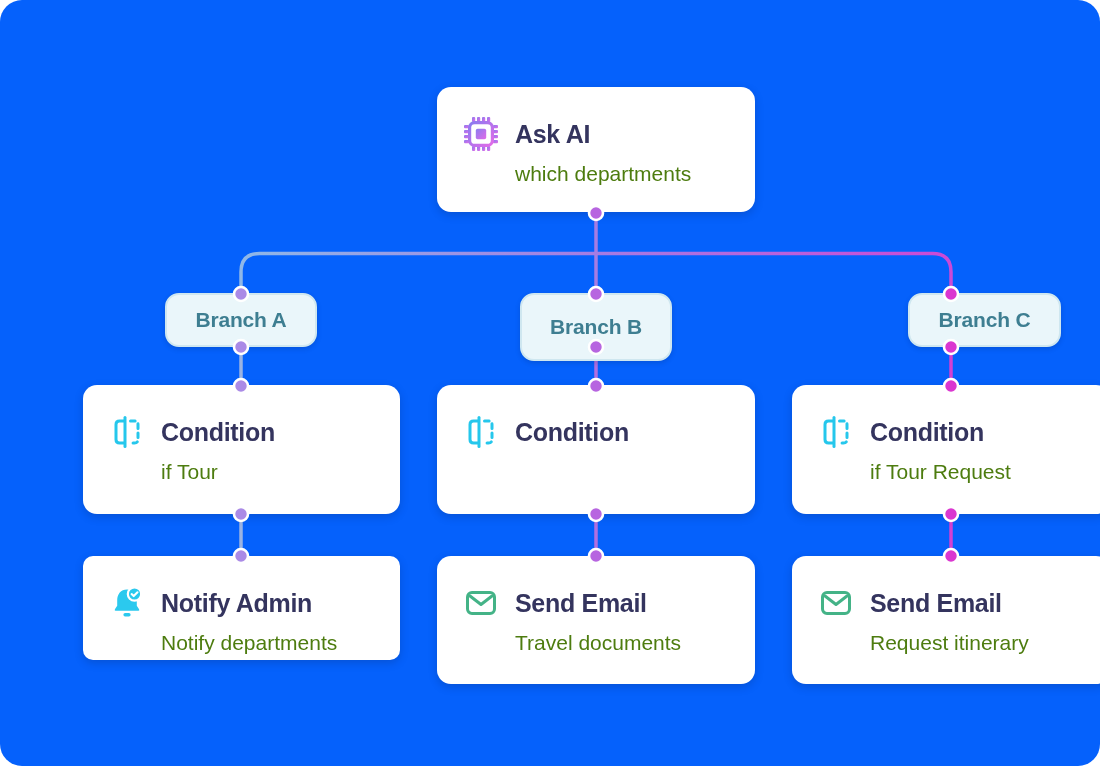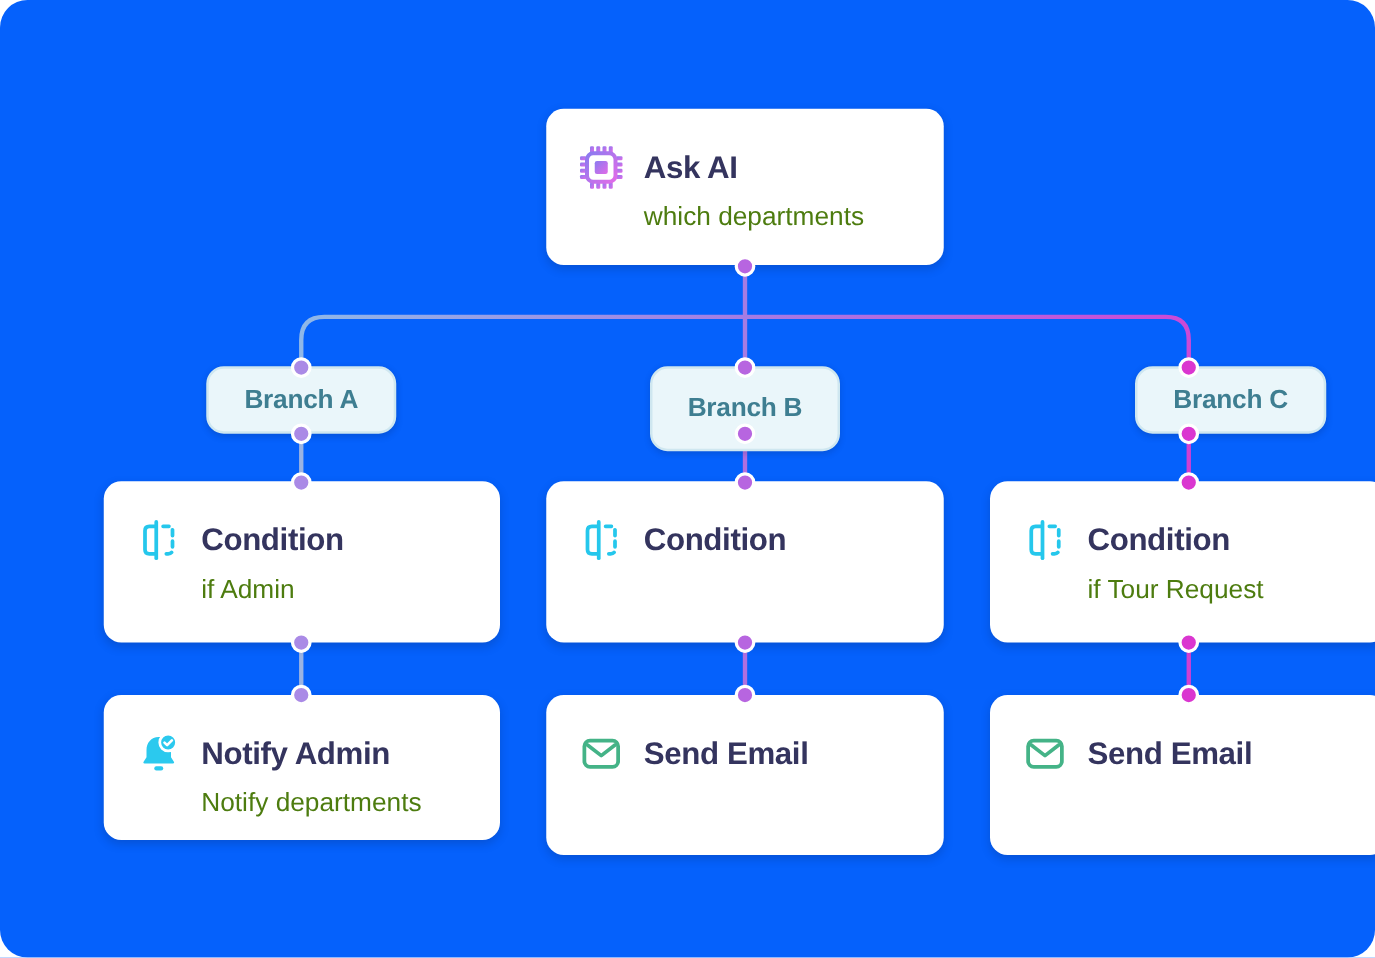--- a/index.html
+++ b/index.html
@@ -31,21 +31,21 @@
   }
   .pill-label { font-size:21px; font-weight:700; color:#3E7E91; letter-spacing:-0.2px;text-align:right; }
   
   #node-root   { left:437px; top:87px;  width:318px; height:125px; }
   #pill-a      { left:165px; top:293px; width:152px; height:54px; }
   #pill-b      { left:520px; top:293px; width:152px; height:68px; }
   #pill-c      { left:908px; top:293px; width:153px; height:54px; }
   #node-cond-a { left:83px;  top:385px; width:317px; height:129px; }
   #node-cond-b { left:437px; top:385px; width:318px; height:129px; }
   #node-cond-c { left:792px; top:385px; width:318px; height:129px; }
-  #node-act-a  { left:83px;  top:556px; width:317px; height:116px; }
+  #node-act-a  { left:83px;  top:556px; width:317px; height:104px;border-radius:10px; }
   #node-act-b  { left:437px; top:556px; width:318px; height:128px; }
   #node-act-c  { left:792px; top:556px; width:318px; height:128px; }
 </style>
 </head>
 <body>
 
 <div class="canvas">
 
   <svg class="layer lines-layer" viewBox="0 0 1100 766">
     <defs>
@@ -112,21 +112,21 @@
 
   <div class="node" id="node-cond-a">
     <div class="node-head">
       <svg class="node-icon" viewBox="0 0 36 36" fill="none" stroke="#25C7EC" stroke-width="3" stroke-linecap="round">
         <path d="M15.5 7 H10.5 Q7 7 7 10.5 V25.5 Q7 29 10.5 29 H15.5"></path>
         <line x1="16" y1="3.5" x2="16" y2="32.5"></line>
         <path d="M21.5 7 H25.5 Q29 7 29 10.5 V25.5 Q29 29 25.5 29 H21.5" stroke-dasharray="4.5 4.5"></path>
       </svg>
       <span class="node-title">Condition</span>
     </div>
-    <div class="node-sub">if Admin</div>
+    <div class="node-sub">if Tour</div>
   </div>
 
   <div class="node" id="node-cond-b">
     <div class="node-head">
       <svg class="node-icon" viewBox="0 0 36 36" fill="none" stroke="#25C7EC" stroke-width="3" stroke-linecap="round">
         <path d="M15.5 7 H10.5 Q7 7 7 10.5 V25.5 Q7 29 10.5 29 H15.5"></path>
         <line x1="16" y1="3.5" x2="16" y2="32.5"></line>
         <path d="M21.5 7 H25.5 Q29 7 29 10.5 V25.5 Q29 29 25.5 29 H21.5" stroke-dasharray="4.5 4.5"></path>
       </svg>
       <span class="node-title">Condition</span>
@@ -159,30 +159,32 @@
   </div>
 
   <div class="node" id="node-act-b">
     <div class="node-head">
       <svg class="node-icon" viewBox="0 0 36 36" fill="none" stroke="#44B387" stroke-width="3" stroke-linecap="round" stroke-linejoin="round">
         <rect x="4.5" y="7.5" width="27" height="21" rx="4.5"></rect>
         <path d="M7 11 L18 19.5 L29 11"></path>
       </svg>
       <span class="node-title">Send Email</span>
     </div>
+    <div class="node-sub">Travel documents</div>
   </div>
 
   <div class="node" id="node-act-c">
     <div class="node-head">
       <svg class="node-icon" viewBox="0 0 36 36" fill="none" stroke="#44B387" stroke-width="3" stroke-linecap="round" stroke-linejoin="round">
         <rect x="4.5" y="7.5" width="27" height="21" rx="4.5"></rect>
         <path d="M7 11 L18 19.5 L29 11"></path>
       </svg>
       <span class="node-title">Send Email</span>
     </div>
+    <div class="node-sub">Request itinerary</div>
   </div>
 
   <svg class="layer dots-layer" viewBox="0 0 1100 766">
     <g fill="#B765E0" stroke="#ffffff" stroke-width="2.6">
       <circle cx="596" cy="213" r="7"></circle>
       <circle cx="596" cy="294" r="7"></circle>
       <circle cx="596" cy="347" r="7"></circle>
       <circle cx="596" cy="386" r="7"></circle>
       <circle cx="596" cy="514" r="7"></circle>
       <circle cx="596" cy="556" r="7"></circle>

